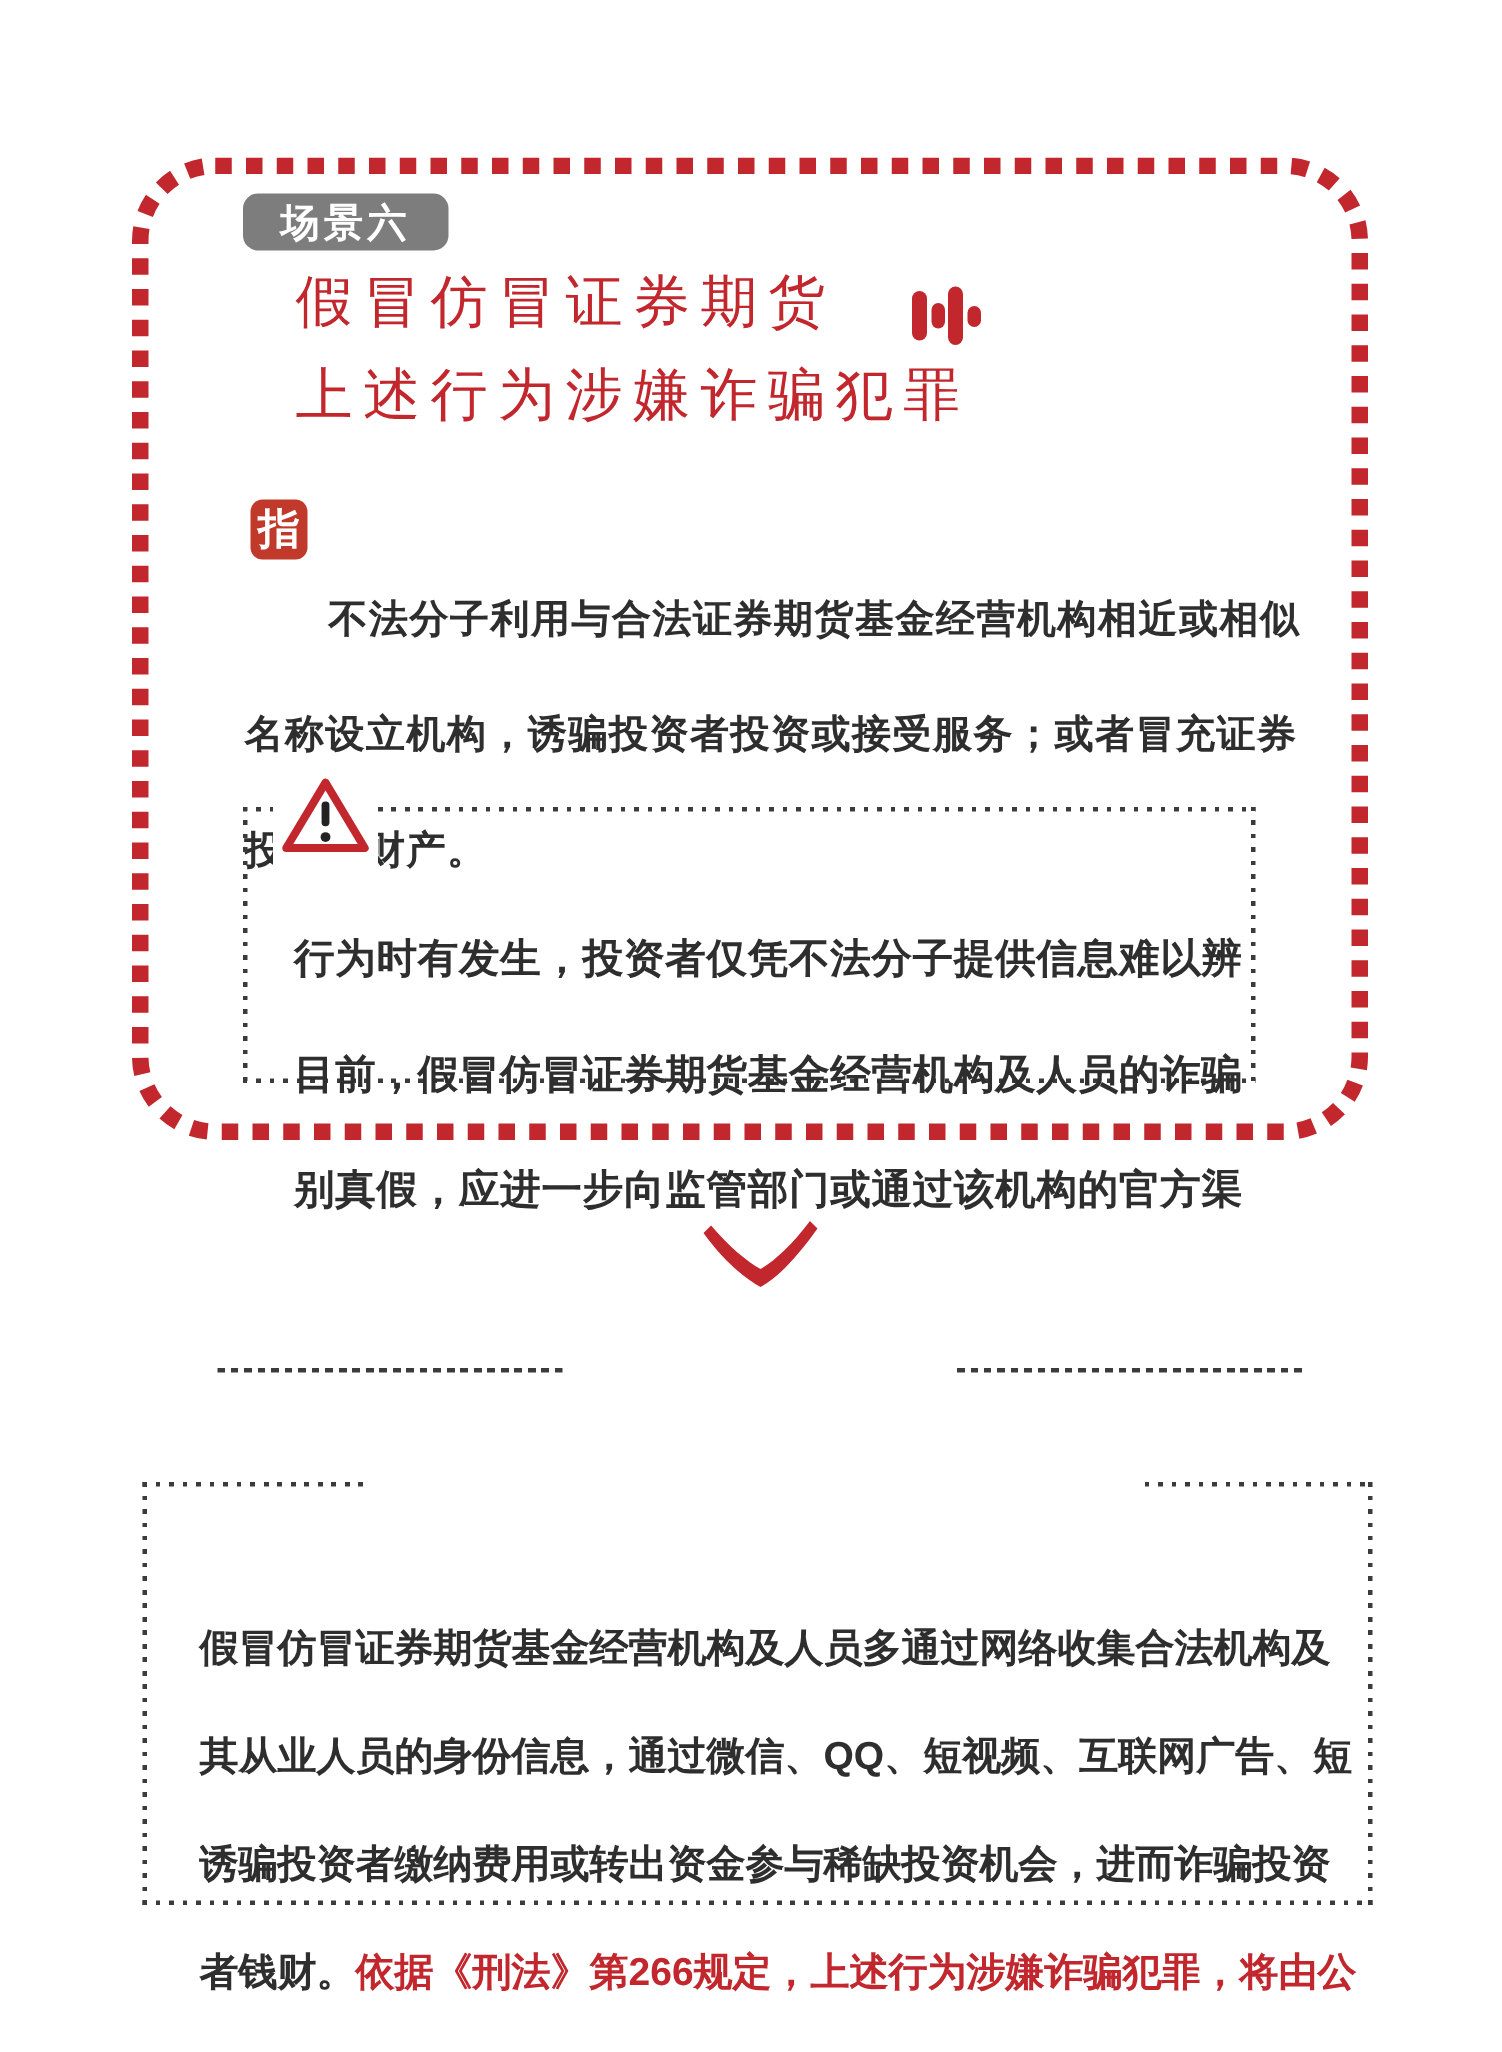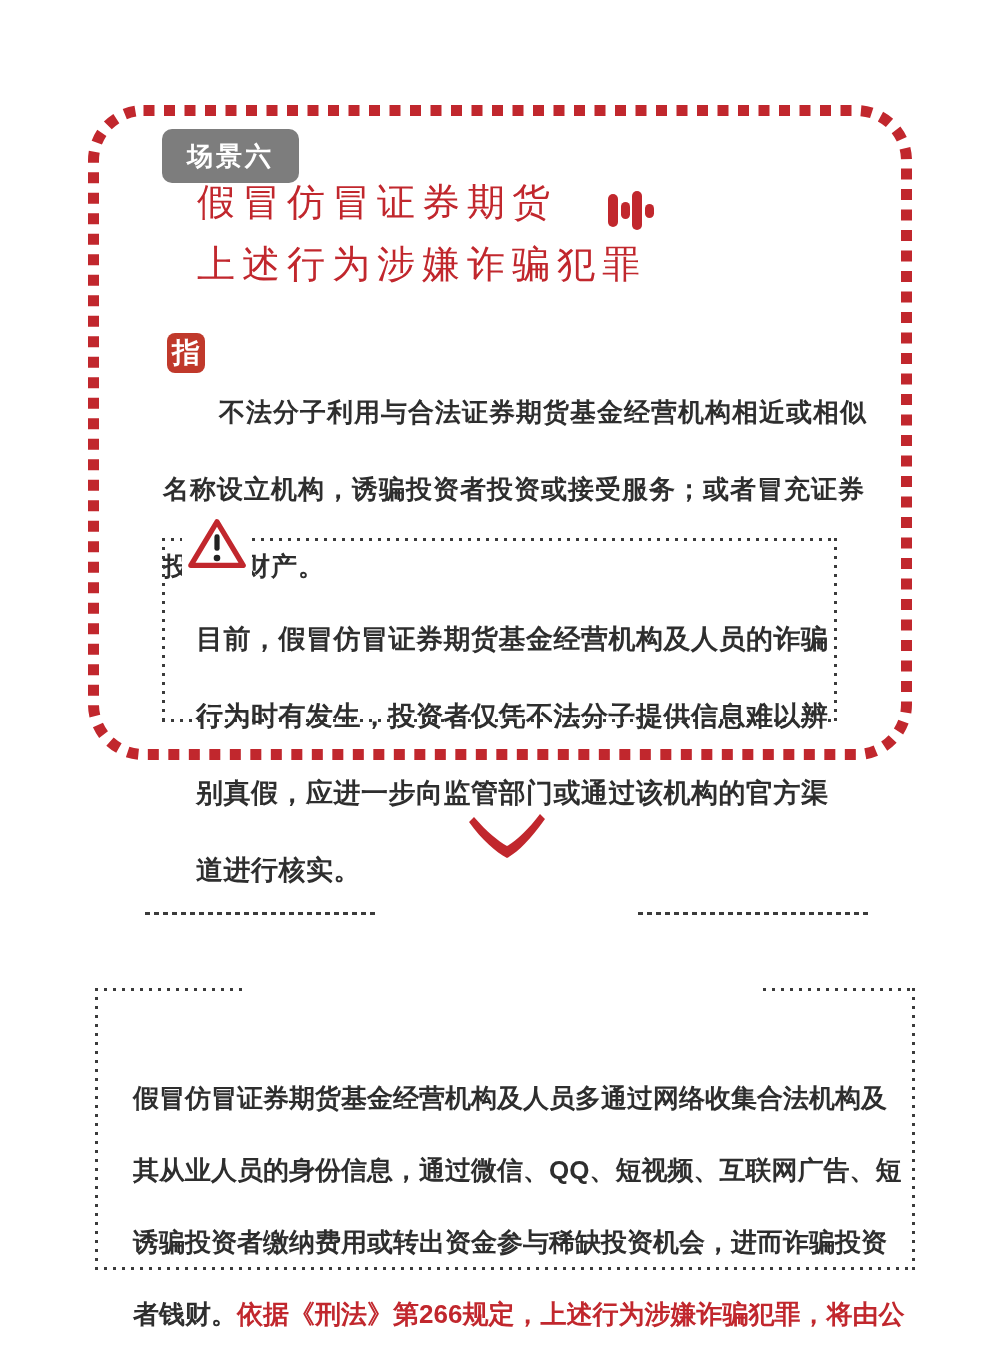--- a/index.html
+++ b/index.html
@@ -11,21 +11,21 @@
     position:relative; width:1001px; height:1368px; margin:0 auto;
     background:var(--white); overflow:hidden;
     font-family:"Liberation Sans","DejaVu Sans",sans-serif;
     color:var(--ink); font-weight:600;
   }
   
   .hero{position:absolute; left:88px; top:105px; width:824px; height:655px;}
   .hero-border{position:absolute; inset:0; width:100%; height:100%;}
   .hero-border rect{fill:none; stroke:var(--red); stroke-width:11; stroke-dasharray:11 9.5;}
   .scene-badge{
-    position:absolute; left:74px; top:24px; width:137px; height:54px;
+    position:absolute; left:74px; top:24px; width:137px; height:38px;
     background:var(--gray); color:#fff; border-radius:10px;
     font-size:26px; font-weight:700; letter-spacing:3px;
     display:flex; align-items:center; justify-content:center;
   }
   .title{
     position:absolute; left:109px; top:66px; margin:0;
     color:var(--red); font-size:38px; font-weight:400;
     letter-spacing:7px; line-height:62px;
   }
   .sound-icon{position:absolute; left:520px; top:86px; width:48px; height:40px;}
@@ -125,24 +125,23 @@
         <div class="tline"><span>名称设立机构，诱骗投资者投资或接受服务；或者冒充证券</span></div>
         <div class="tline"><span>投资者财产。</span></div>
       </div>
 
     <div class="warn-box">
       <div class="dotted-h bt"></div>
       <div class="dotted-h bb"></div>
       <div class="dotted-v bl"></div>
       <div class="dotted-v br"></div>
       <div class="warn-text">
+          <div class="tline"><span>行为时有发生，投资者仅凭不法分子提供信息难以辨</span></div>
           <div class="tline"><span>目前，假冒仿冒证券期货基金经营机构及人员的诈骗</span></div>
-          <div class="tline"><span>行为时有发生，投资者仅凭不法分子提供信息难以辨</span></div>
           <div class="tline"><span>别真假，应进一步向监管部门或通过该机构的官方渠</span></div>
-          <div class="tline"><span>道进行核实。</span></div>
         </div>
     </div>
 
     <div class="triangle-wrap">
       <svg width="62" height="58" viewBox="0 0 64 58">
         <path class="tri-path" d="M32 5 L59 50 L5 50 Z"></path>
         <rect class="tri-mark" x="29.3" y="18" width="5.4" height="17" rx="2.5"></rect>
         <circle class="tri-mark" cx="32" cy="42.5" r="3.4"></circle>
       </svg>
     </div>

